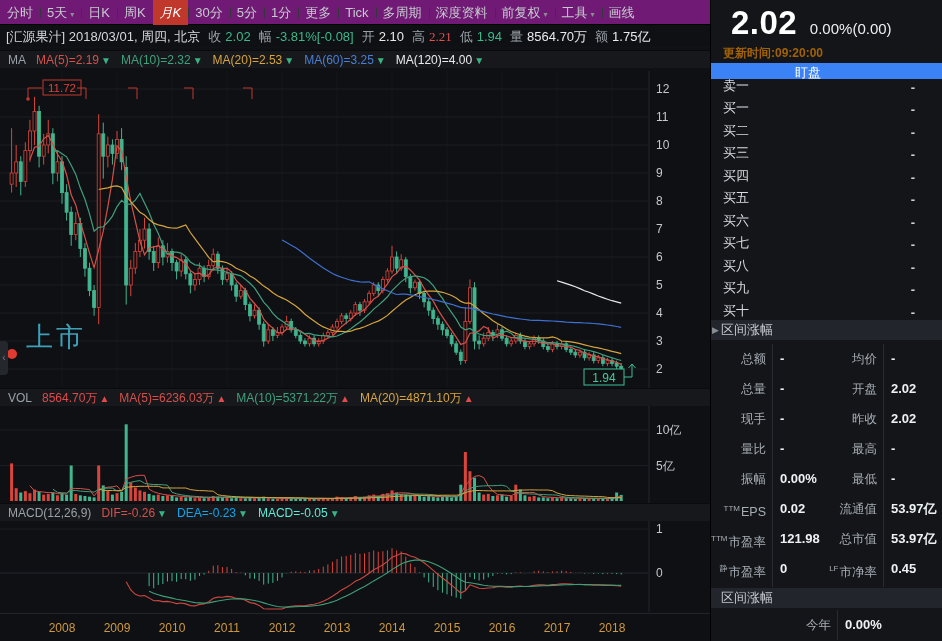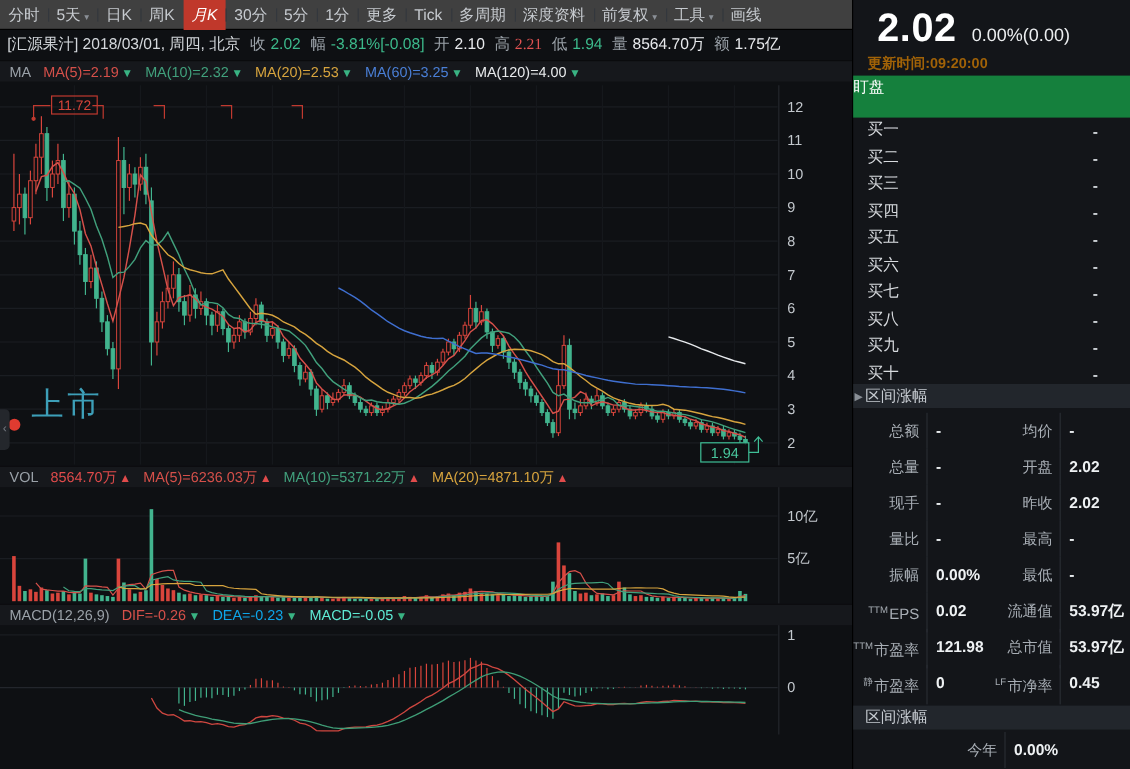--- a/index.html
+++ b/index.html
@@ -1,19 +1,19 @@
 <!DOCTYPE html>
 <html><head>
 <meta charset="utf-8">
 <style>
   *{box-sizing:border-box;margin:0;padding:0;}
   body{background:#000;font-family:"Liberation Sans","DejaVu Sans",sans-serif;}
   .app{position:relative;width:942px;height:641px;background:#0e1013;overflow:hidden;color:#c9ccd1;font-size:13px;}
   .left{position:absolute;top:0;left:0;width:710px;height:641px;}
-  .toolbar{position:absolute;top:0;left:0;width:710px;height:25px;background:#404040;border-bottom:1px solid #000;display:flex;align-items:center;color:#c6cacf;white-space:nowrap;}
+  .toolbar{position:absolute;top:0;left:0;width:710px;height:25px;background:#701a75;border-bottom:1px solid #000;display:flex;align-items:center;color:#c6cacf;white-space:nowrap;}
   .tb-item{padding:0 7px;height:25px;line-height:25px;position:relative;cursor:default;}
   .tb-item + .tb-item::before{content:'';position:absolute;left:0;top:7px;height:11px;width:1px;background:#33373d;}
   .tb-item.active{background:#c0382b;color:#fff;font-style:italic;}
   .tb-item.active::before{display:none;}
   .caret{font-size:8px;color:#8a8f96;margin-left:3px;}
   .info-row{position:absolute;top:25px;left:0;width:710px;height:23px;line-height:23px;padding-left:6px;white-space:nowrap;border-bottom:1px solid #101215;overflow:hidden;}
   .info-row .lb{color:#9aa1a8;margin:0 4px 0 8px;}
   .v-name{color:#d4d8dc;}
   .v-green{color:#3cb98b;}
   .v-red{color:#e05252;font-family:Liberation Serif, serif;}
@@ -30,21 +30,21 @@
   svg#chart-svg{position:absolute;top:0;left:0;width:710px;height:641px;}
   svg text{font-family:"Liberation Sans","DejaVu Sans",sans-serif;}
   .xaxis{position:absolute;top:613px;left:0;width:710px;height:28px;background:#0e1013;border-top:1px solid #22262b;}
   .xaxis span{position:absolute;top:7px;transform:translateX(-50%);color:#cf9a3d;font-size:12px;}
   .left-handle{position:absolute;left:0;top:341px;width:8px;height:34px;background:#24272c;border-radius:0 4px 4px 0;color:#787d84;font-size:10px;line-height:34px;text-align:center;}
   .right{position:absolute;top:0;right:0;width:232px;height:641px;background:#131519;border-left:1px solid #000;}
   .rp-price-row{padding:4px 0 0 20px;white-space:nowrap;}
   .rp-price{font-size:33px;font-weight:bold;color:#fff;letter-spacing:0.5px;}
   .rp-change{font-size:15px;color:#eceef0;margin-left:9px;}
   .rp-time{font-size:12px;color:#a16207;padding-left:12px;margin-top:3px;font-weight:bold;}
-  .rp-banner{position:absolute;top:63px;left:0;width:232px;height:35px;background:#15803d;color:#fff;line-height:19px;text-align:left;padding-right:38px;z-index:3;cursor:pointer;}
+  .rp-banner{position:absolute;top:63px;left:0;width:232px;height:16px;background:#3b82f6;color:#fff;line-height:19px;text-align:center;padding-right:38px;z-index:3;cursor:pointer;}
   .rp-book{position:absolute;top:72px;left:0;width:232px;z-index:1;}
   .bk-row{height:22.5px;display:flex;justify-content:space-between;align-items:flex-end;padding:0 28px 0 12px;}
   .bk-label{color:#d8dbdf;}
   .bk-value{color:#cfd3d8;font-weight:bold;}
   .rp-sec{position:absolute;left:0;width:232px;height:20px;background:#22262c;color:#c6cbd1;line-height:20px;padding-left:10px;z-index:2;}
   .sec-arrow{position:absolute;left:1px;top:0;font-size:9px;color:#888e95;}
   #sec-quote{top:320px;}
   #sec-range{top:588px;}
   .rp-stats{position:absolute;top:344px;left:0;width:232px;z-index:1;}
   .st-row{display:grid;grid-template-columns:62px 54px 57px 59px;height:30px;}
@@ -646,20 +646,33 @@
         <path d="M184 88 H193 V99" stroke="#c0392f" fill="none"></path>
         <path d="M243 88 H252 V99" stroke="#c0392f" fill="none"></path>
         <text x="26" y="346" fill="#3d9fb8" font-size="27" text-anchor="start" letter-spacing="3">上市</text>
         <circle cx="12" cy="354" r="5" fill="#e03b30"></circle>
         <rect x="584" y="369" width="40" height="16" stroke="#3fbf96" fill="rgba(14,16,19,0.85)"></rect>
         <text x="604" y="381.5" fill="#49c79d" font-size="12" text-anchor="middle">1.94</text>
         <path d="M624 377 H632 V364 M628.5 368 L632 364 L635.5 368" stroke="#3fbf96" fill="none"></path>
       </svg>
     <div class="strip" id="vol-strip"><span class="prefix">VOL</span><span class="it" style="color: rgb(224, 75, 75);">8564.70万</span><span class="arr up">▲</span><span class="it" style="color: rgb(214, 80, 74);">MA(5)=6236.03万</span><span class="arr up">▲</span><span class="it" style="color: rgb(65, 160, 124);">MA(10)=5371.22万</span><span class="arr up">▲</span><span class="it" style="color: rgb(215, 164, 62);">MA(20)=4871.10万</span><span class="arr up">▲</span></div>
     <div class="strip" id="macd-strip"><span class="prefix">MACD(12,26,9)</span><span class="it" style="color: rgb(214, 80, 74);">DIF=-0.26</span><span class="arr down">▼</span><span class="it" style="color: #0ea5e9;">DEA=-0.23</span><span class="arr down">▼</span><span class="it" style="color: #5eead4;">MACD=-0.05</span><span class="arr down">▼</span></div>
+    <div class="xaxis" id="xaxis">
+        <span style="left: 62px;">2008</span>
+        <span style="left: 117px;">2009</span>
+        <span style="left: 172px;">2010</span>
+        <span style="left: 227px;">2011</span>
+        <span style="left: 282px;">2012</span>
+        <span style="left: 337px;">2013</span>
+        <span style="left: 392px;">2014</span>
+        <span style="left: 447px;">2015</span>
+        <span style="left: 502px;">2016</span>
+        <span style="left: 557px;">2017</span>
+        <span style="left: 612px;">2018</span>
+      </div>
     <div class="left-handle">‹</div>
   </div>
 
   <div class="right">
     <div class="rp-price-row">
       <span class="rp-price">2.02</span>
       <span class="rp-change">0.00%(0.00)</span>
     </div>
     <div class="rp-time">更新时间:09:20:00</div>
     <div class="rp-banner">盯盘</div>

